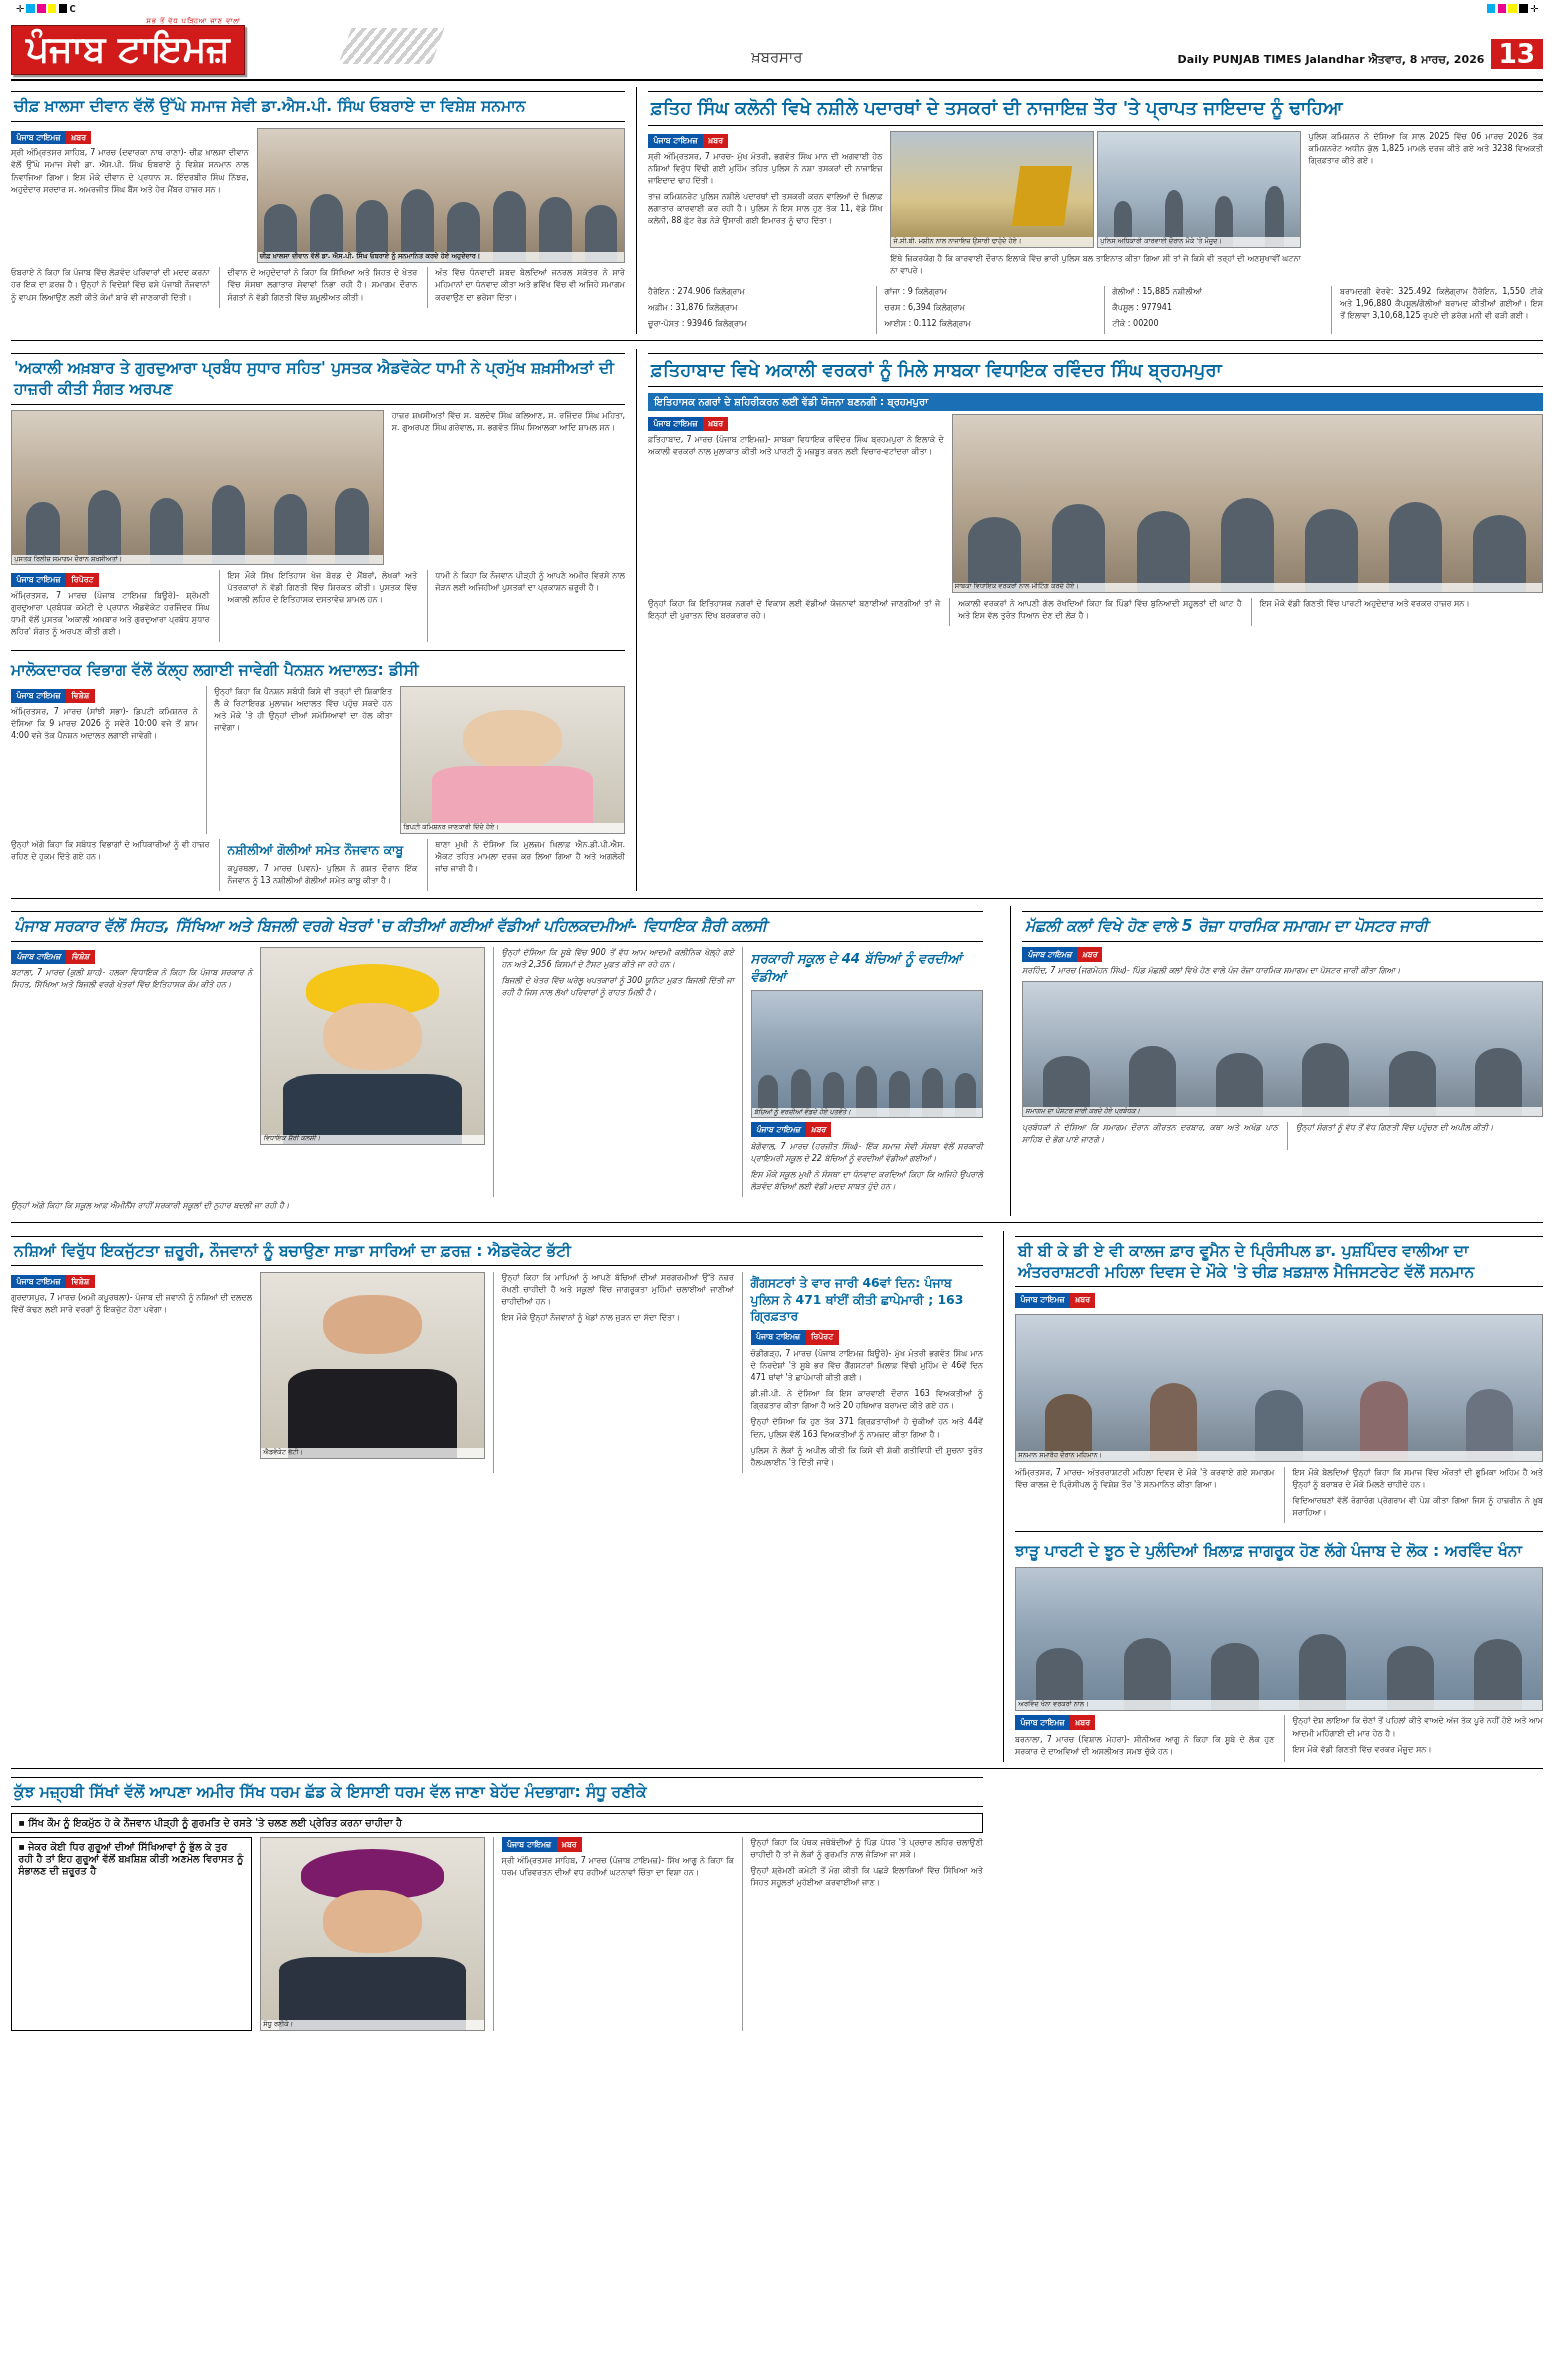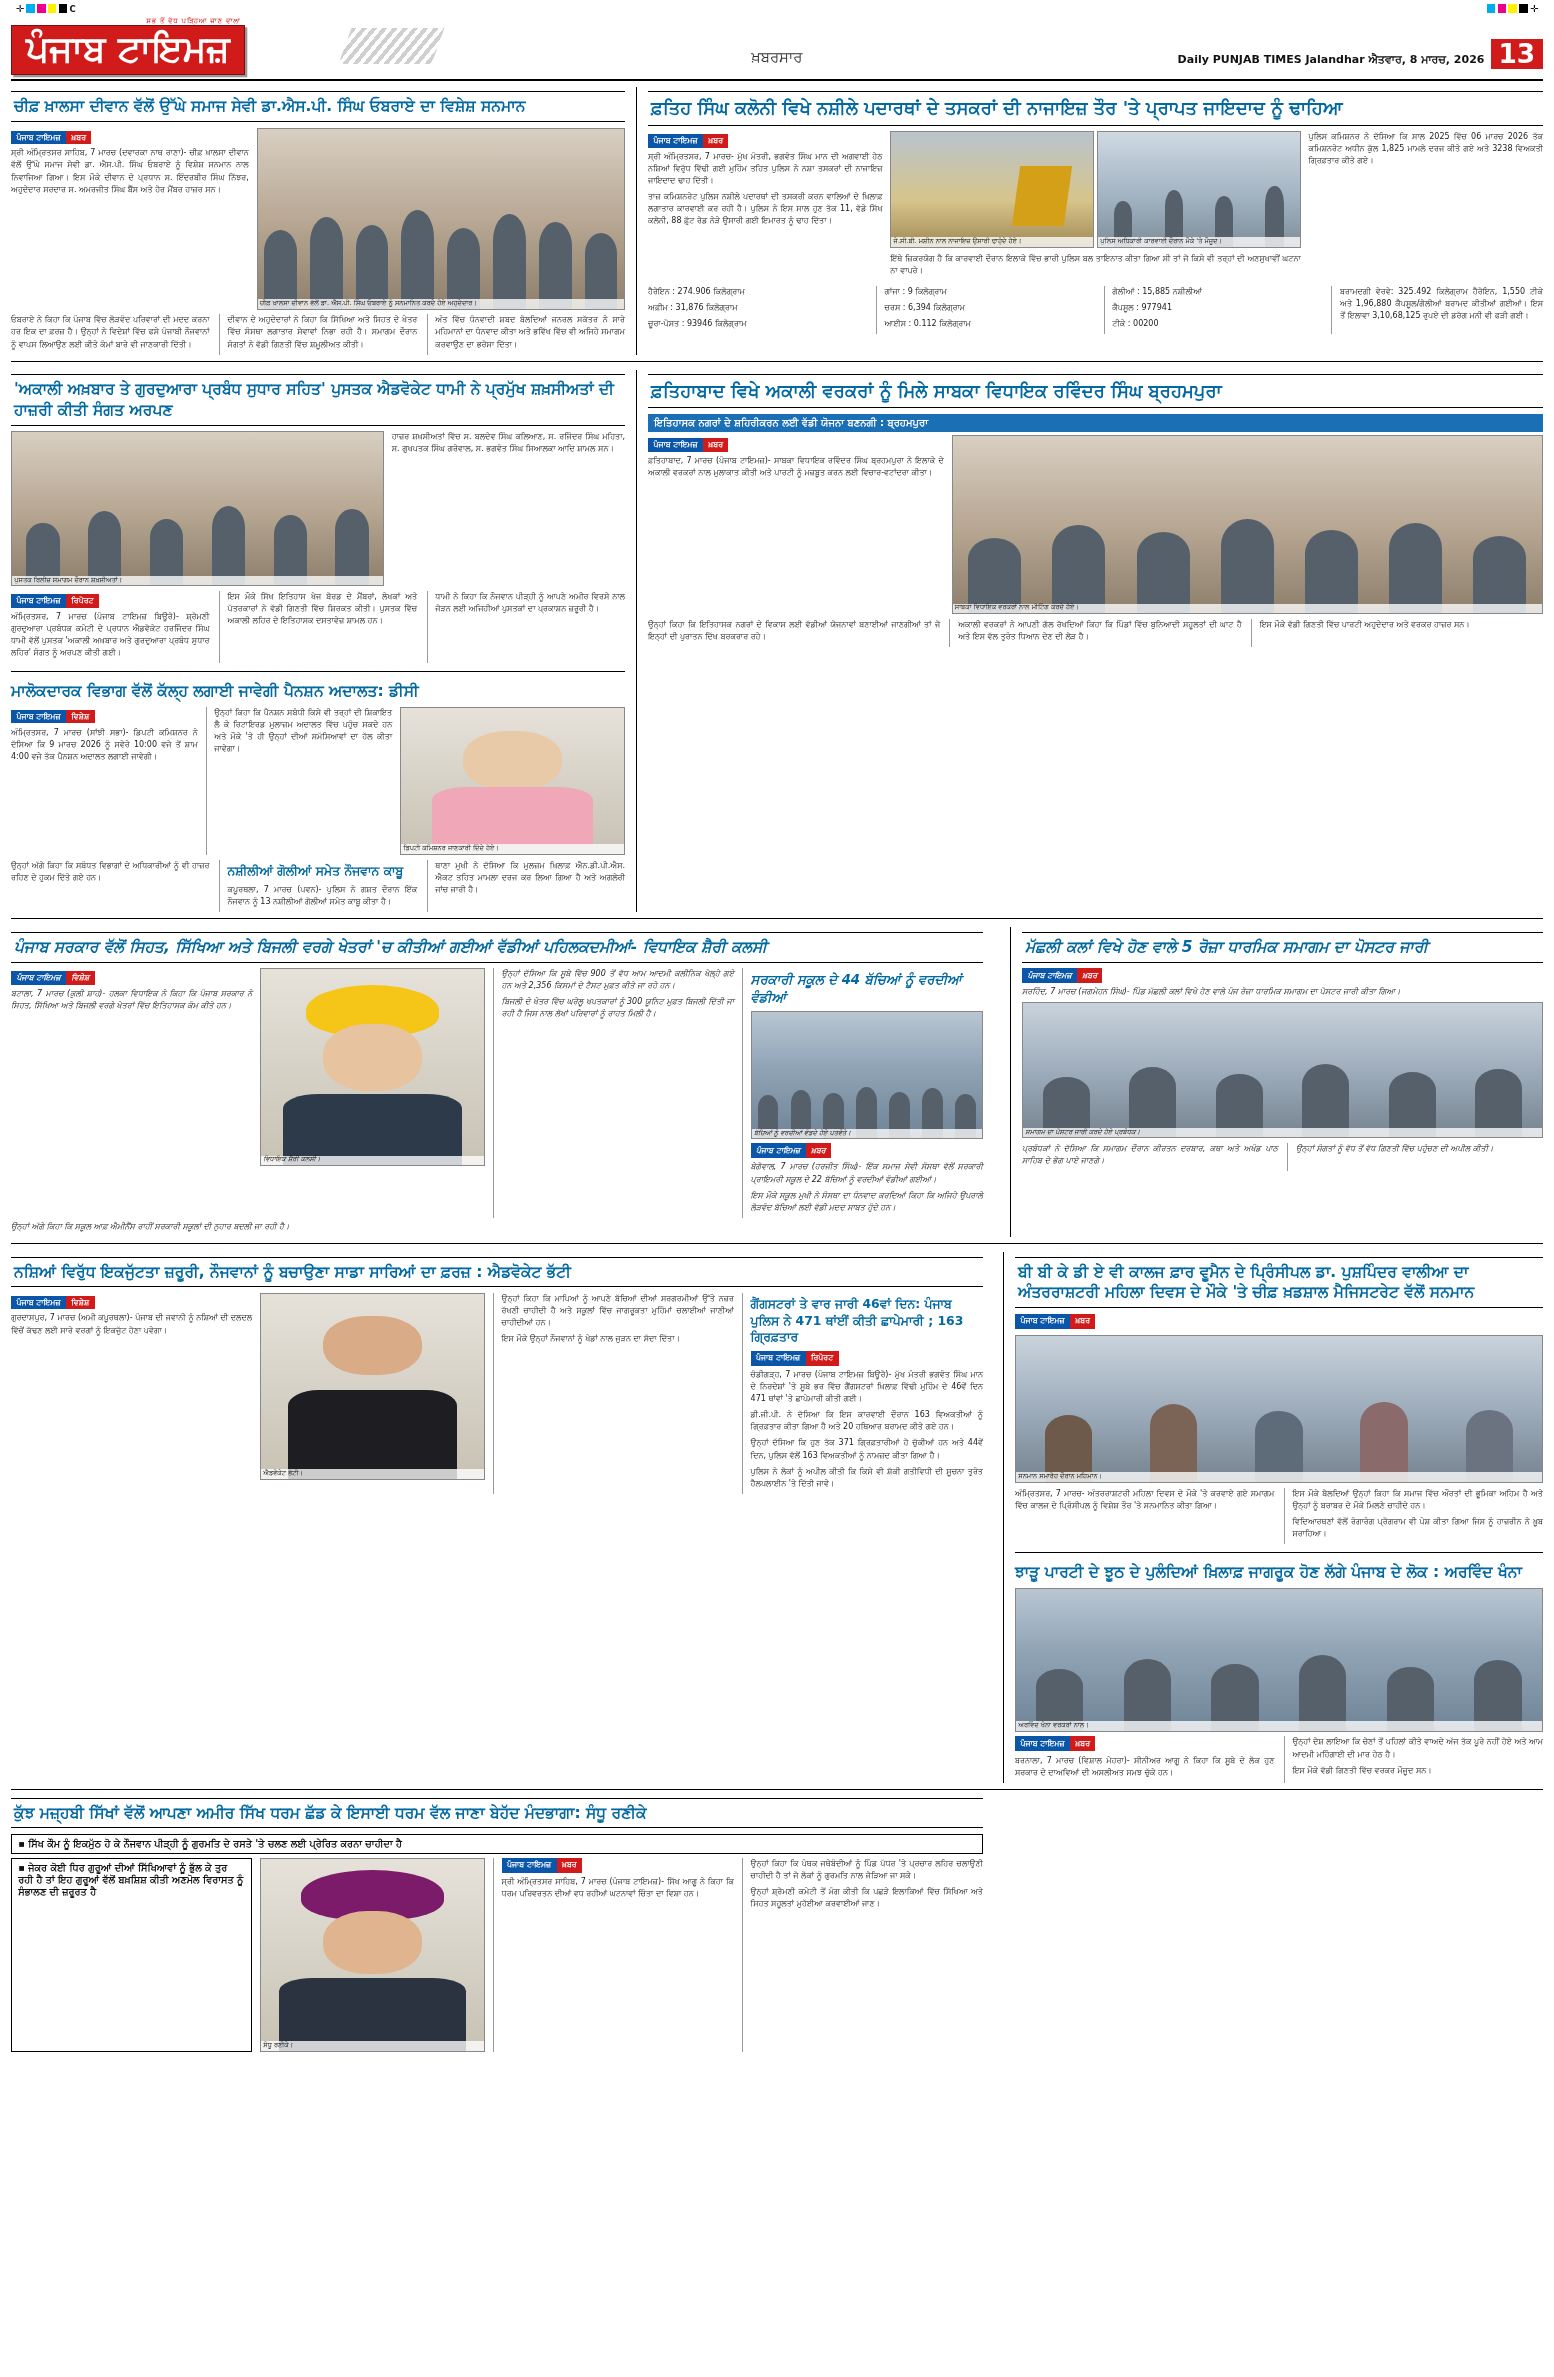--- a/index.html
+++ b/index.html
@@ -121,21 +121,21 @@
       <div class="top-left-wrap">
         <div>
           <div class="byline">
             <span class="b1">ਪੰਜਾਬ ਟਾਇਮਜ਼</span>
             <span class="b2">ਖ਼ਬਰ</span>
           </div>
           <div class="col-text">
             <p>ਸ੍ਰੀ ਅੰਮ੍ਰਿਤਸਰ ਸਾਹਿਬ, 7 ਮਾਰਚ (ਦਵਾਰਕਾ ਨਾਥ ਰਾਣਾ)- ਚੀਫ਼ ਖ਼ਾਲਸਾ ਦੀਵਾਨ ਵੱਲੋਂ ਉੱਘੇ ਸਮਾਜ ਸੇਵੀ ਡਾ. ਐਸ.ਪੀ. ਸਿੰਘ ਓਬਰਾਏ ਨੂੰ ਵਿਸ਼ੇਸ਼ ਸਨਮਾਨ ਨਾਲ ਨਿਵਾਜਿਆ ਗਿਆ। ਇਸ ਮੌਕੇ ਦੀਵਾਨ ਦੇ ਪ੍ਰਧਾਨ ਸ. ਇੰਦਰਬੀਰ ਸਿੰਘ ਨਿੱਝਰ, ਅਹੁਦੇਦਾਰ ਸਰਦਾਰ ਸ. ਅਮਰਜੀਤ ਸਿੰਘ ਬੈਂਸ ਅਤੇ ਹੋਰ ਮੈਂਬਰ ਹਾਜ਼ਰ ਸਨ।</p>
           </div>
         </div>
-        <div class="photo ph-indoor" style="height:182px;">
+        <div class="photo ph-indoor" style="height:135px;font-weight:bold;">
           <div class="crowd">
             <i style="height:70%"></i>
               <i style="height:82%"></i>
               <i style="height:75%"></i>
               <i style="height:88%"></i>
             <i style="height:72%"></i>
               <i style="height:85%"></i>
               <i style="height:78%"></i>
               <i style="height:68%"></i>
           </div>
@@ -229,21 +229,21 @@
               <i style="height:66%"></i>
                 <i style="height:78%"></i>
                 <i style="height:70%"></i>
                 <i style="height:84%"></i>
                 <i style="height:74%"></i>
                 <i style="height:80%"></i>
             </div>
             <div class="cap">ਪੁਸਤਕ ਰਿਲੀਜ਼ ਸਮਾਗਮ ਦੌਰਾਨ ਸ਼ਖ਼ਸੀਅਤਾਂ।</div>
           </div>
           <div class="col-text">
-            <p>ਹਾਜ਼ਰ ਸ਼ਖ਼ਸੀਅਤਾਂ ਵਿੱਚ ਸ. ਬਲਦੇਵ ਸਿੰਘ ਕਲਿਆਣ, ਸ. ਰਜਿੰਦਰ ਸਿੰਘ ਮਹਿਤਾ, ਸ. ਗੁਖਪਤਕ ਸਿੰਘ ਗਰੇਵਾਲ, ਸ. ਭਗਵੰਤ ਸਿੰਘ ਸਿਆਲਕਾ ਆਦਿ ਸ਼ਾਮਲ ਸਨ।</p>
+            <p>ਹਾਜ਼ਰ ਸ਼ਖ਼ਸੀਅਤਾਂ ਵਿੱਚ ਸ. ਬਲਦੇਵ ਸਿੰਘ ਕਲਿਆਣ, ਸ. ਰਜਿੰਦਰ ਸਿੰਘ ਮਹਿਤਾ, ਸ. ਗੁਅਰਪਣ ਸਿੰਘ ਗਰੇਵਾਲ, ਸ. ਭਗਵੰਤ ਸਿੰਘ ਸਿਆਲਕਾ ਆਦਿ ਸ਼ਾਮਲ ਸਨ।</p>
           </div>
         </div>
         <div class="cols3" style="margin-top:4.7px;">
           <div>
             <div class="byline">
               <span class="b1">ਪੰਜਾਬ ਟਾਇਮਜ਼</span>
               <span class="b2">ਰਿਪੋਰਟ</span>
             </div>
             <div class="col-text">
                 <p>ਅੰਮ੍ਰਿਤਸਰ, 7 ਮਾਰਚ (ਪੰਜਾਬ ਟਾਇਮਜ਼ ਬਿਊਰੋ)- ਸ਼੍ਰੋਮਣੀ ਗੁਰਦੁਆਰਾ ਪ੍ਰਬੰਧਕ ਕਮੇਟੀ ਦੇ ਪ੍ਰਧਾਨ ਐਡਵੋਕੇਟ ਹਰਜਿੰਦਰ ਸਿੰਘ ਧਾਮੀ ਵੱਲੋਂ ਪੁਸਤਕ 'ਅਕਾਲੀ ਅਖ਼ਬਾਰ ਅਤੇ ਗੁਰਦੁਆਰਾ ਪ੍ਰਬੰਧ ਸੁਧਾਰ ਲਹਿਰ' ਸੰਗਤ ਨੂੰ ਅਰਪਣ ਕੀਤੀ ਗਈ।</p>

